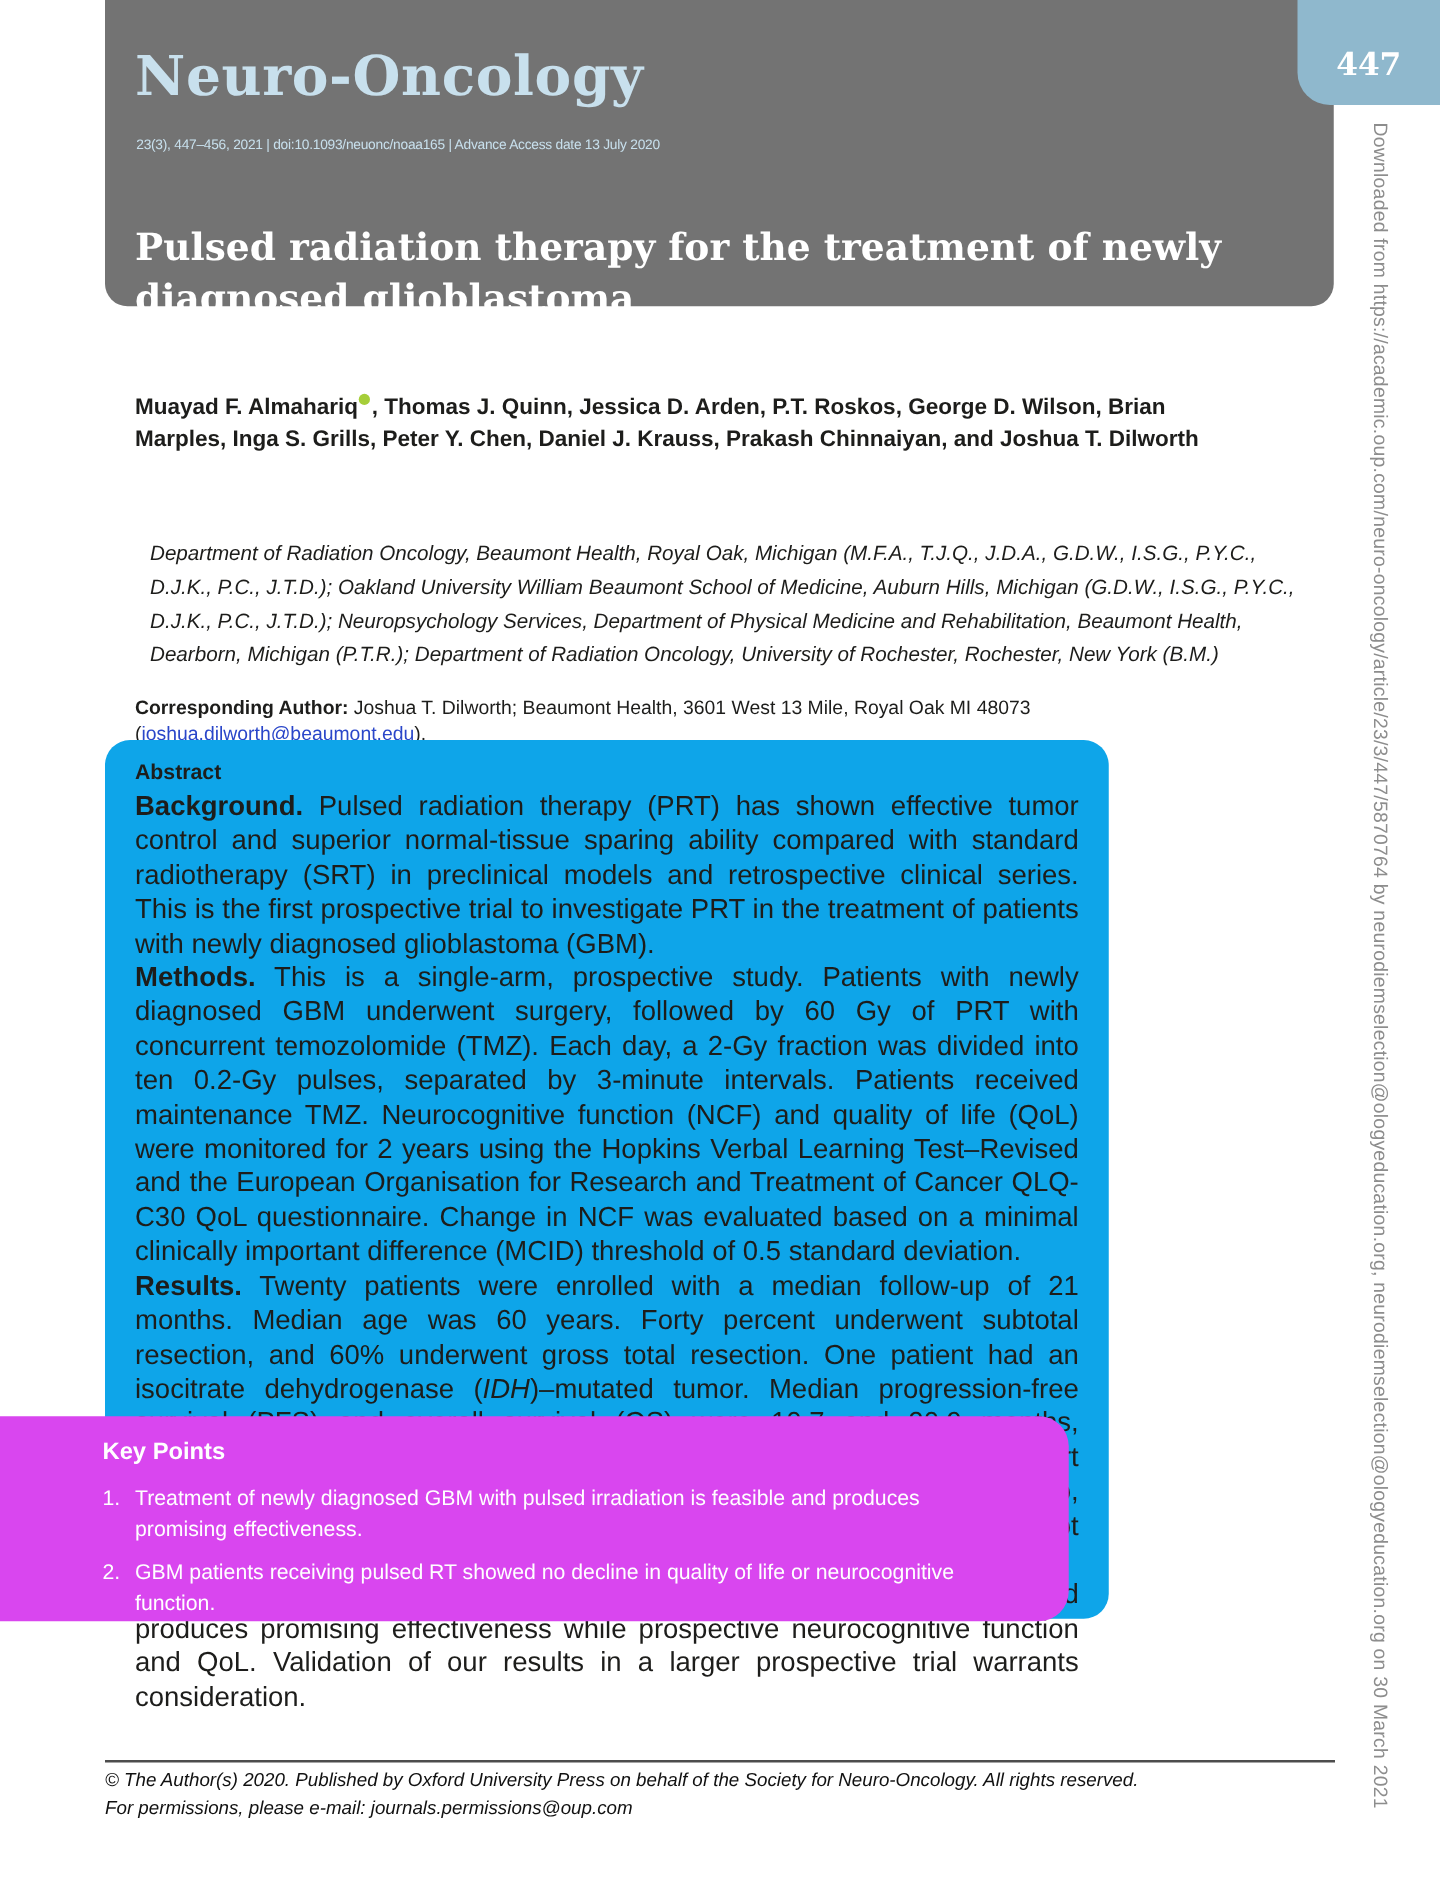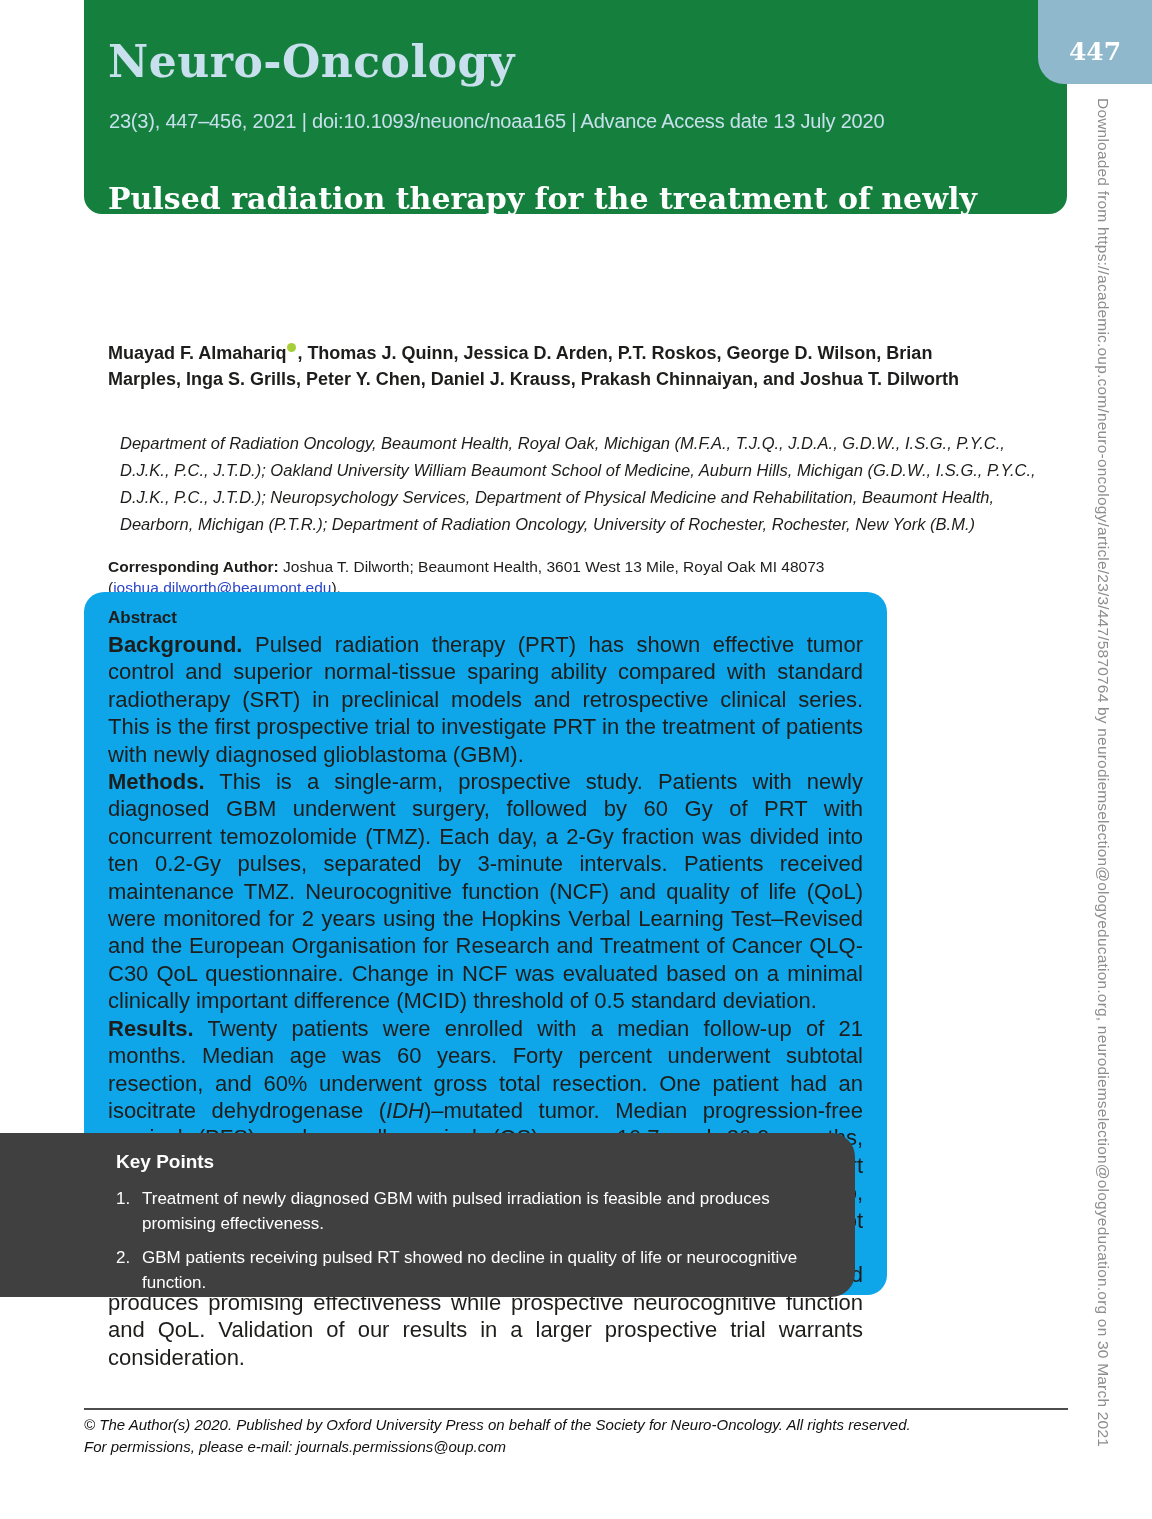--- a/index.html
+++ b/index.html
@@ -3,31 +3,31 @@
 <meta charset="utf-8">
 <style>
   html,body { margin:0; padding:0; background:#ffffff; }
   .page {
     position:relative; width:1152px; height:1519px; background:#ffffff;
     font-family:"Liberation Sans", sans-serif; color:#1d1d1b; overflow:hidden;
   }
 
   
   .masthead {
-    position:absolute; left:84px; top:0; width:983px; height:214px;
-    background:#15803d; border-radius:0 0 18px 18px;
+    position:absolute; left:84px; top:0; width:983px; height:245px;
+    background:#737373; border-radius:0 0 18px 18px;
   }
   .journal-title {
     position:absolute; left:24px; top:36px;
     font-family:"DejaVu Serif", serif; font-weight:bold;
     font-size:44px; color:#c8e0ed; letter-spacing:0.5px;
   }
   .citation-line {
     position:absolute; left:25px; top:110px;
-    font-size:20px; letter-spacing:-0.2px; color:#c8e0ed;
+    font-size:11px; letter-spacing:-0.2px; color:#c8e0ed;
   }
   .article-title {
     position:absolute; left:24px; top:178px; width:905px; margin:0;
     font-family:"DejaVu Serif", serif; font-weight:bold;
     font-size:30px; line-height:41px; color:#ffffff;
   }
 
   
   .pagenum {
     position:absolute; left:1038px; top:0; width:114px; height:84px;
@@ -40,21 +40,21 @@
 
   
   .watermark {
     position:absolute; left:1094px; top:98px;
     writing-mode:vertical-rl; white-space:nowrap;
     font-size:15.5px; color:#8d8d8d; letter-spacing:0.2px;
   }
 
   
   .authors {
-    position:absolute; left:108px; top:340px; width:870px;
+    position:absolute; left:108px; top:312px; width:870px;
     font-size:18px; font-weight:bold; line-height:26px; color:#1d1d1b;
   }
   .orcid-dot {
     display:inline-block; width:9px; height:9px; border-radius:50%;
     background:#a6ce39; vertical-align:super; margin:0 1px;
   }
   .affiliations {
     position:absolute; left:108px; top:418px; width:930px; margin:12px;
     font-style:italic; font-size:16.5px; line-height:27px; color:#1d1d1b;
   }
@@ -74,22 +74,22 @@
     margin:0 0 3px 0; font-size:17px; font-weight:bold; color:#1d1d1b;
   }
   .abstract p {
     margin:0; font-size:22px; line-height:27.4px;
     text-align:justify; color:#1d1d1b;
   }
 
   
   .keypoints {
     position:absolute; left:0; top:1133px; width:855px; height:164px;
-    background:#404040; border-radius:0 24px 24px 0; color:#ffffff;
-    box-sizing:border-box; padding:18px 50px 0 116px;
+    background:#d946ef; border-radius:0 24px 24px 0; color:#ffffff;
+    box-sizing:border-box; padding:18px 50px 0 82px;
   }
   .keypoints .kp-heading { margin:0 0 13px 0; font-size:19px; font-weight:bold; }
   .kp-item { display:flex; font-size:17px; line-height:25px; margin-bottom:9px; }
   .kp-num { flex:none; width:26px; }
   .kp-text { flex:1; }
 
   
   .footer-rule {
     position:absolute; left:84px; top:1408px; width:984px; height:2px;
     background:#4d4d4d;

